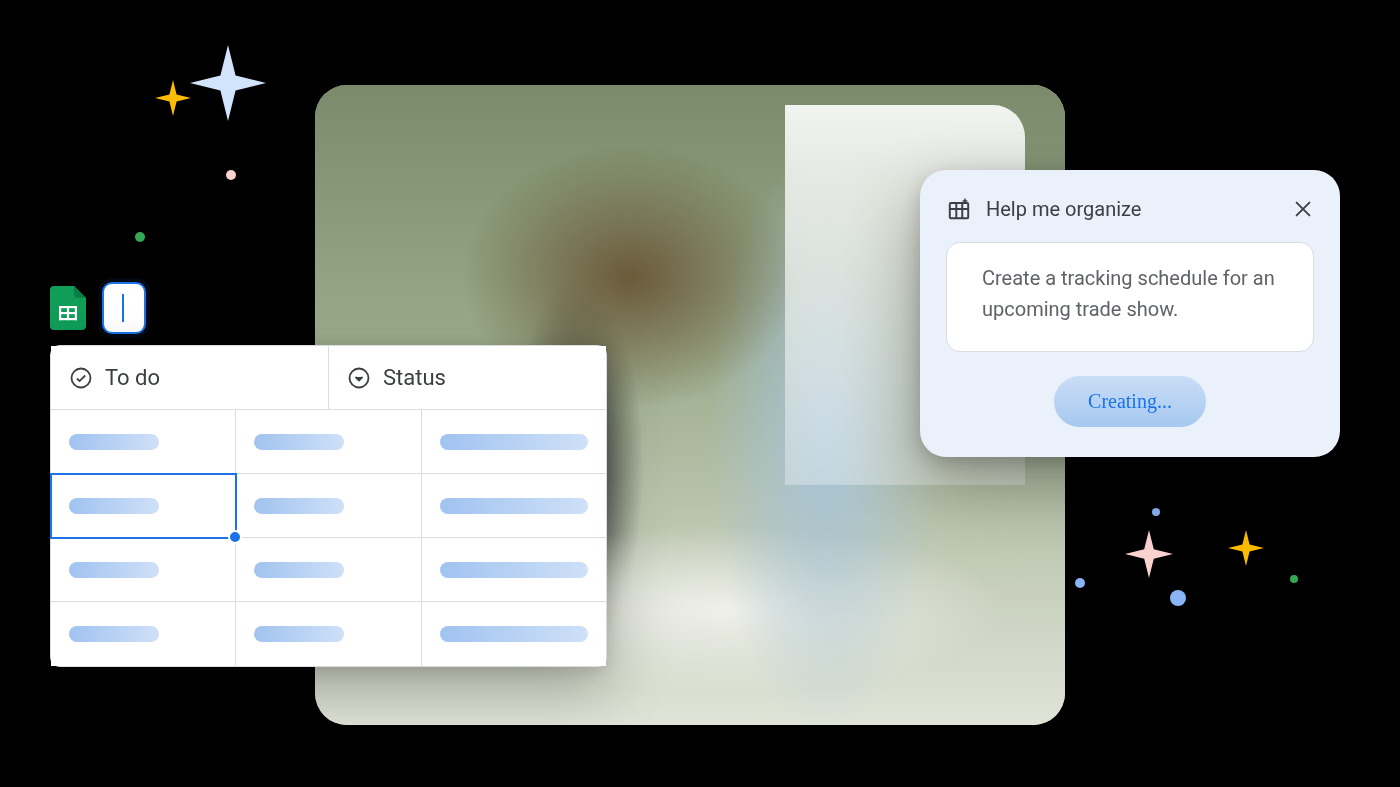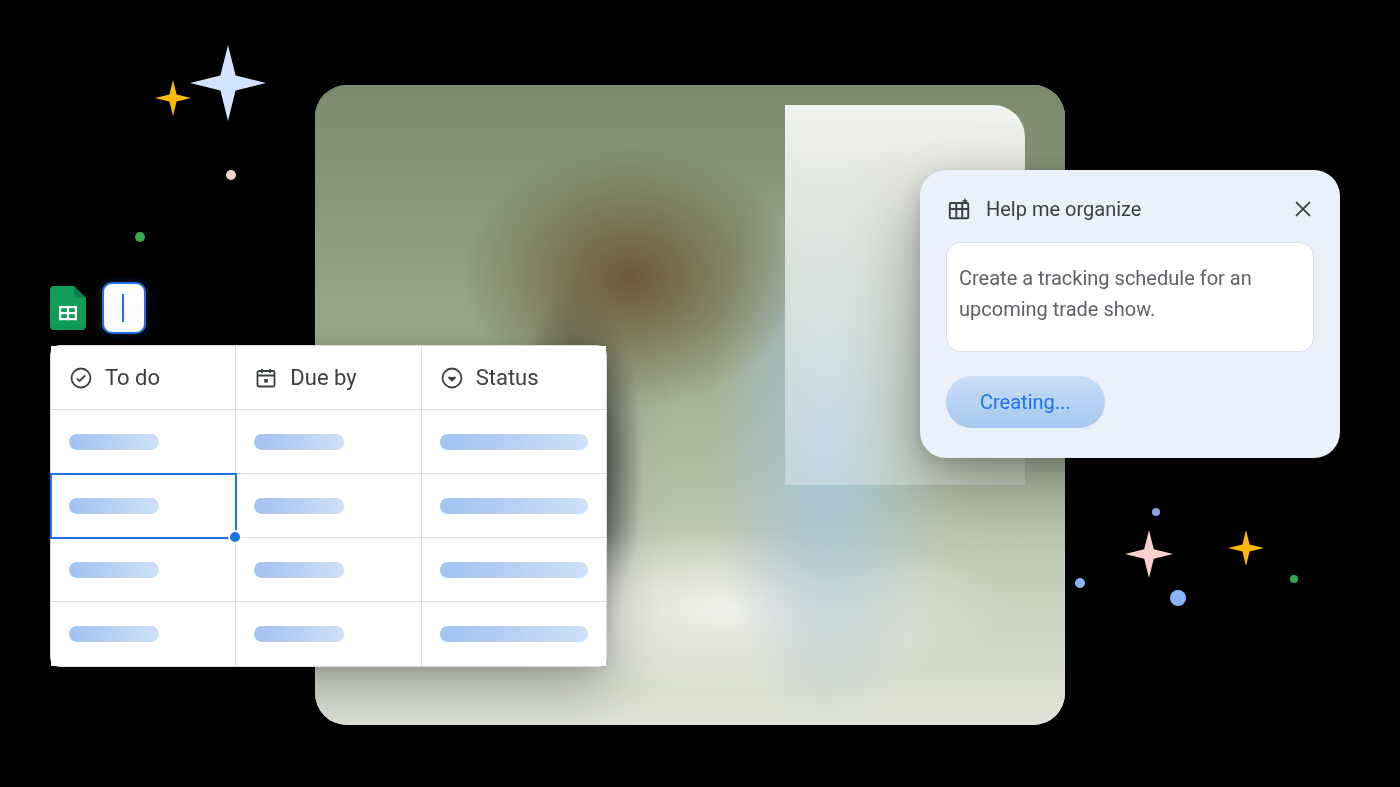--- a/index.html
+++ b/index.html
@@ -149,30 +149,32 @@
     margin-bottom:20px;
   }
   .hmo-head .hmo-icon { width:26px; height:26px; flex:none; color:#3c4043; }
   .hmo-title { font-size:20px; color:#3c4043; font-weight:400; flex:1; }
   .hmo-close { width:22px; height:22px; color:#3c4043; cursor:pointer; }
 
   .hmo-input {
     background:#fff;
     border:1px solid #dadce0;
     border-radius:14px;
-    padding:20px 12px;
+    padding:20px 35px;
     font-size:20px;
     line-height:1.55;
     color:#5f6368;
     min-height:110px;
   }
 
   .hmo-btn {
     display:flex;
+    justify-content:center;
     margin-top:24px;
+    font-family:Liberation Serif, serif;
   }
   .hmo-btn button {
     border:none;
     border-radius:999px;
     padding:14px 34px;
     font-size:20px;
     color:#1a73e8;
     background: linear-gradient(180deg, #c9ddf6 0%, #a6c8f0 100%);
     cursor:pointer;
     font-family:inherit;
@@ -250,30 +252,20 @@
 
   <div class="row">
     <div class="cell hdr">
       <span class="icon">
         <svg viewBox="0 0 24 24" fill="none" stroke="currentColor" stroke-width="1.8">
           <circle cx="12" cy="12" r="9.5"></circle>
             <path d="M8 12.5l2.6 2.6L16.2 9.5"></path>
         </svg>
       </span>
       <span class="label">To do</span>
-    </div>
-    <div class="cell hdr">
-      <span class="icon">
-        <svg viewBox="0 0 24 24" fill="none" stroke="currentColor" stroke-width="1.8">
-          <rect x="3.5" y="5" width="17" height="15.5" rx="1.5"></rect>
-          <path d="M3.5 9.5h17M8 3v4M16 3v4"></path>
-          <rect x="10.2" y="13" width="3.6" height="3.6" fill="currentColor" stroke="none"></rect>
-        </svg>
-      </span>
-      <span class="label">Due by</span>
     </div>
     <div class="cell hdr">
       <span class="icon">
         <svg viewBox="0 0 24 24" fill="none" stroke="currentColor" stroke-width="1.8">
           <circle cx="12" cy="12" r="9.5"></circle>
             <path d="M8.5 11l3.5 3.5L15.5 11" fill="currentColor" stroke="none"></path>
           <path d="M8.5 11l3.5 3.5L15.5 11"></path>
         </svg>
       </span>
       <span class="label">Status</span>

